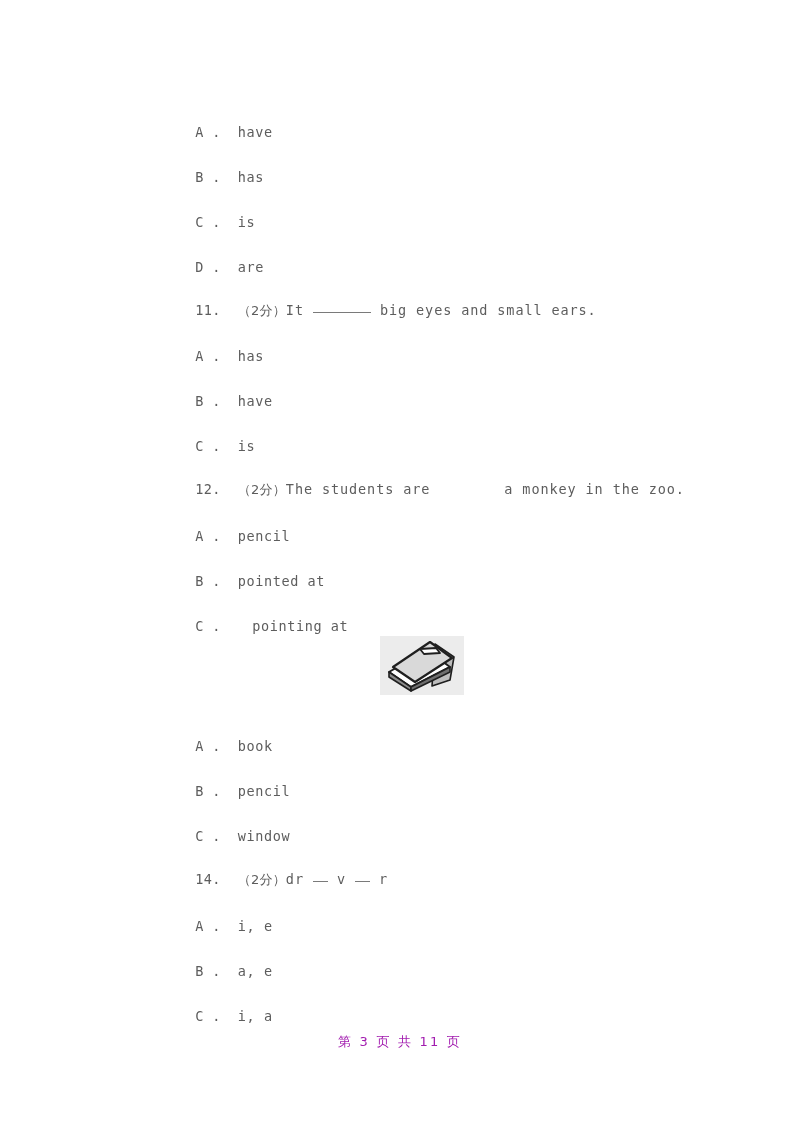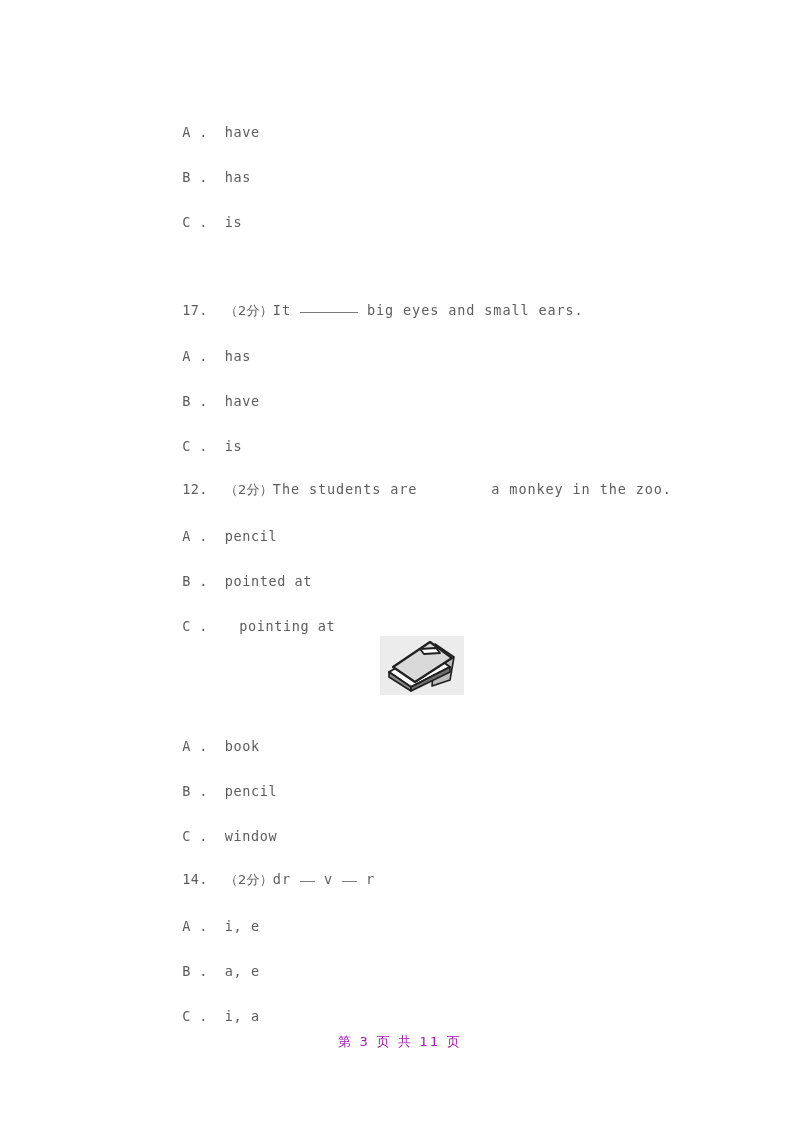--- a/index.html
+++ b/index.html
@@ -18,21 +18,21 @@
 
   .page {
     position: absolute;
     inset: 0;
     background: #ffffff;
   }
 
   
   .row {
     position: absolute;
-    left: 148px;
+    left: 161px;
     white-space: pre;
     font-size: 13.5px;
     line-height: 16px;
     letter-spacing: 0.4px;
     color: #5d5d5d;
   }
 
   .q-row {
     font-size: 13.5px;
   }
@@ -126,23 +126,26 @@
   </div>
 
   <div class="row opt-row" style="top:153px">
     <span class="opt-letter">B</span><span class="opt-sep"> .  </span><span class="opt-text">has</span>
   </div>
 
   <div class="row opt-row" style="top:198px">
     <span class="opt-letter">C</span><span class="opt-sep"> .  </span><span class="opt-text">is</span>
   </div>
 
+  <div class="row opt-row" style="top:243px">
+    <span class="opt-letter">D</span><span class="opt-sep"> .  </span><span class="opt-text">are</span>
+  </div>
 
   <div class="row q-row" style="top:286px">
-    <span class="qnum">17.</span><span>  </span><span class="score">（2分）</span><span class="qtext">It </span><span class="blank-ul w-long"></span><span class="qtext"> big eyes and small ears.</span>
+    <span class="qnum">11.</span><span>  </span><span class="score">（2分）</span><span class="qtext">It </span><span class="blank-ul w-long"></span><span class="qtext"> big eyes and small ears.</span>
   </div>
 
   <div class="row opt-row" style="top:332px">
     <span class="opt-letter">A</span><span class="opt-sep"> .  </span><span class="opt-text">has</span>
   </div>
 
   <div class="row opt-row" style="top:377px">
     <span class="opt-letter">B</span><span class="opt-sep"> .  </span><span class="opt-text">have</span>
   </div>
 

